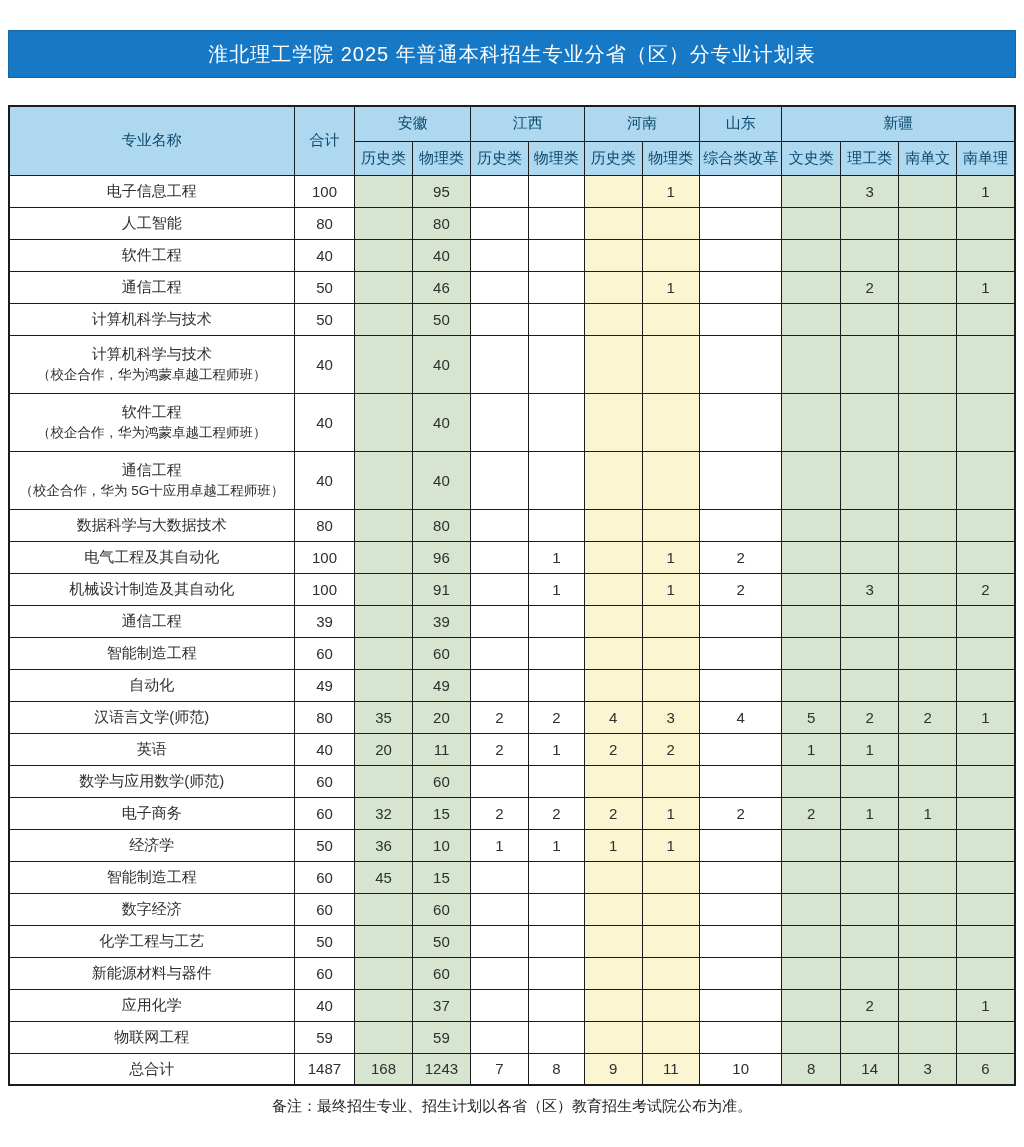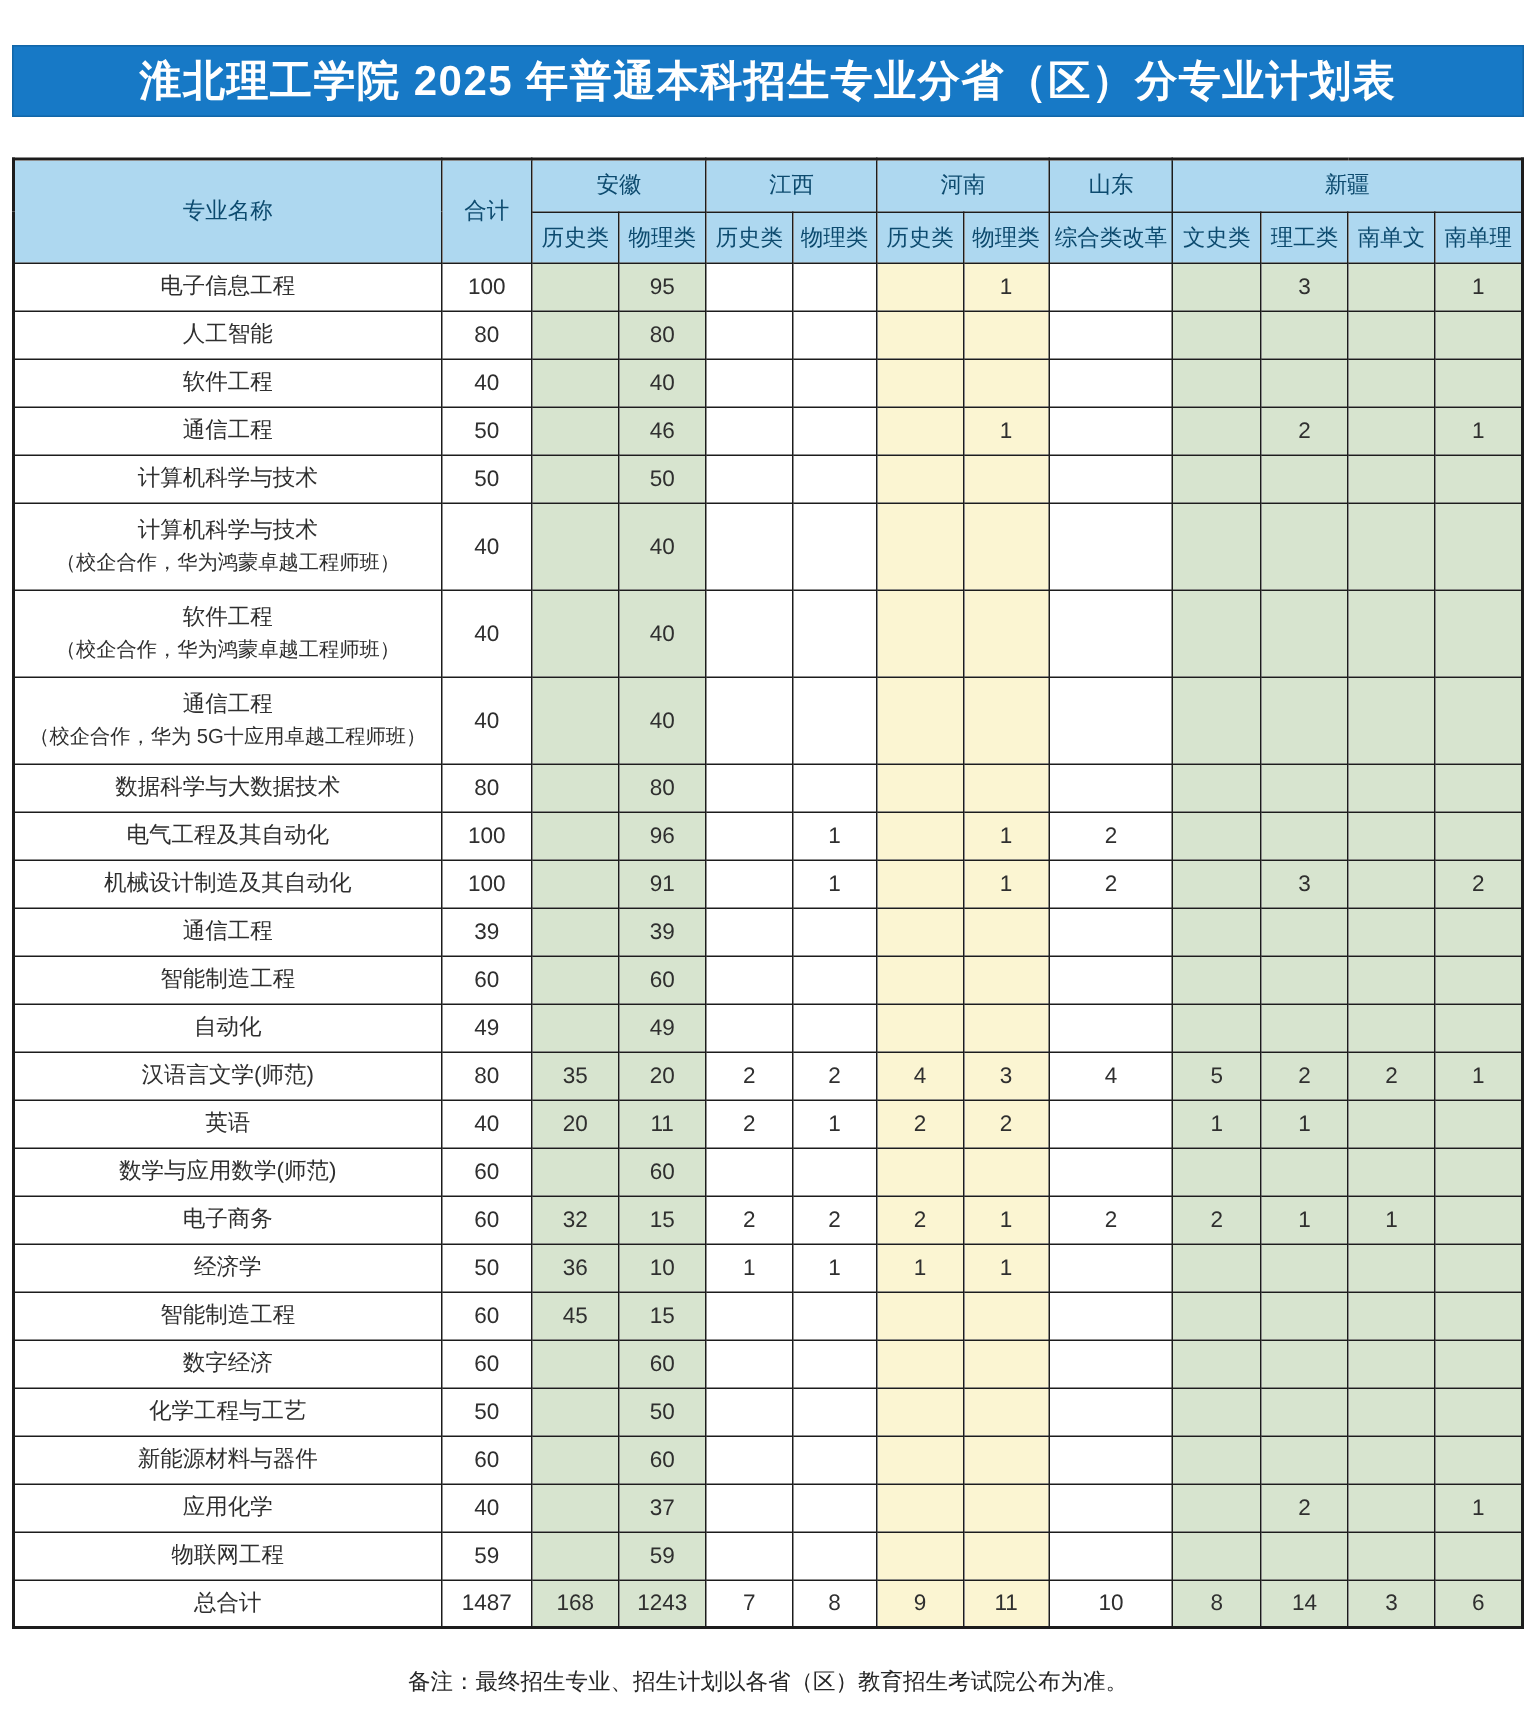--- a/index.html
+++ b/index.html
@@ -13,22 +13,22 @@
     width: 1008px;
     margin: 30px 8px 0 8px;
   }
   .title-bar {
     height: 46px;
     line-height: 46px;
     background: var(--title_bar, #1779c6);
     border: 1px solid #1166a8;
     color: #ffffff;
     text-align: center;
-    font-size: 28px;
-    font-weight: bold;
+    font-size: 20px;
+    font-weight: normal;
     letter-spacing: 1px;
   }
   table.plan {
     margin-top: 27px;
     width: 100%;
     border-collapse: collapse;
     table-layout: fixed;
     border: 2px solid #1c1c1c;
   }
   table.plan th, table.plan td {
@@ -49,21 +49,21 @@
   tbody tr { height: 32px; margin-left: 20px; }
   tbody tr.tall { height: 58px; }
   td.green  { background: var(--green, #d7e4cf); }
   td.yellow { background: var(--yellow, #fbf5d2); }
   td.name-cell { line-height: 1.45; }
   .name-sub {
     font-size: 13.5px;
     white-space: nowrap;
   }
   .footnote {
-    margin-top: 26px;
+    margin-top: 11px;
     text-align: center;
     font-size: 15px;
     color: #262626;
   }
 </style>
 </head>
 <body>
 
 <div class="page">
   <div class="title-bar">淮北理工学院 2025 年普通本科招生专业分省（区）分专业计划表</div>

